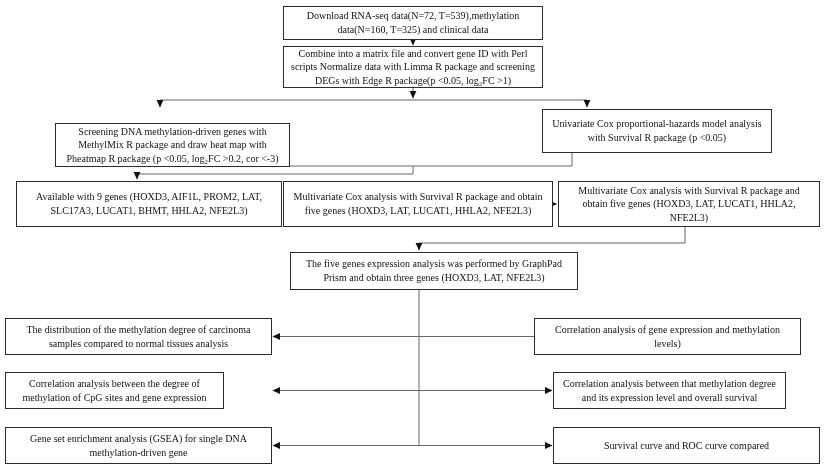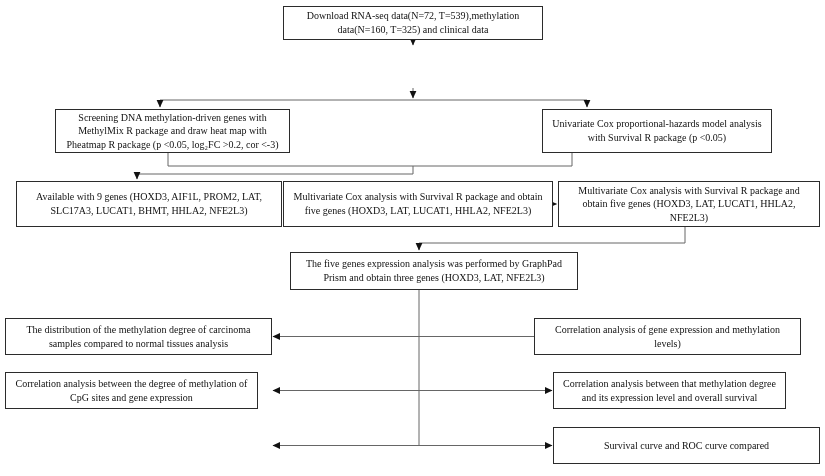--- a/index.html
+++ b/index.html
@@ -61,22 +61,25 @@
       <path d="M273 336.5 H552" marker-start="url(#arr)" marker-end="url(#arr)"></path>
       <path d="M273 390.5 H552" marker-start="url(#arr)" marker-end="url(#arr)"></path>
       <path d="M273 445.5 H552" marker-start="url(#arr)" marker-end="url(#arr)"></path>
     </g>
   </svg>
 
   <div class="node" style="left:283px;top:6px;width:260px;height:34px">
     <span>Download RNA-seq data(N=72, T=539),methylation data(N=160, T=325) and clinical data</span>
   </div>
 
+  <div class="node" style="left:283px;top:46px;width:260px;height:42px">
+    <span>Combine into a matrix file and convert gene ID with Perl scripts Normalize data with Limma R package and screening DEGs with Edge R package(p &lt;0.05, log₂FC &gt;1)</span>
+  </div>
 
-  <div class="node" style="left:55px;top:109px;width:235px;height:44px">
+  <div class="node" style="left:55px;top:123px;width:235px;height:44px">
     <span>Screening DNA methylation-driven genes with MethylMix R package and draw heat map with Pheatmap R package (p &lt;0.05, log₂FC &gt;0.2, cor &lt;-3)</span>
   </div>
 
   <div class="node" style="left:542px;top:109px;width:230px;height:44px">
     <span>Univariate Cox proportional-hazards model analysis with Survival R package (p &lt;0.05)</span>
   </div>
 
   <div class="node" style="left:16px;top:181px;width:266px;height:46px">
     <span>Available with 9 genes (HOXD3, AIF1L, PROM2, LAT, SLC17A3, LUCAT1, BHMT, HHLA2, NFE2L3)</span>
   </div>
@@ -90,24 +93,27 @@
   </div>
 
   <div class="node" style="left:290px;top:252px;width:288px;height:38px">
     <span>The five genes expression analysis was performed by GraphPad Prism and obtain three genes (HOXD3, LAT, NFE2L3)</span>
   </div>
 
   <div class="node" style="left:5px;top:318px;width:267px;height:37px">
     <span>The distribution of the methylation degree of carcinoma samples compared to normal tissues analysis</span>
   </div>
 
-  <div class="node" style="left:5px;top:372px;width:253px;height:37px">
+  <div class="node" style="left:5px;top:372px;width:219px;height:37px">
     <span>Correlation analysis between the degree of methylation of CpG sites and gene expression</span>
   </div>
 
+  <div class="node" style="left:5px;top:427px;width:267px;height:37px">
+    <span>Gene set enrichment analysis (GSEA) for single DNA methylation-driven gene</span>
+  </div>
 
   <div class="node" style="left:534px;top:318px;width:267px;height:37px">
     <span>Correlation analysis of gene expression and methylation levels)</span>
   </div>
 
   <div class="node" style="left:553px;top:372px;width:233px;height:37px">
     <span>Correlation analysis between that methylation degree and its expression level and overall survival</span>
   </div>
 
   <div class="node" style="left:553px;top:427px;width:267px;height:37px">

